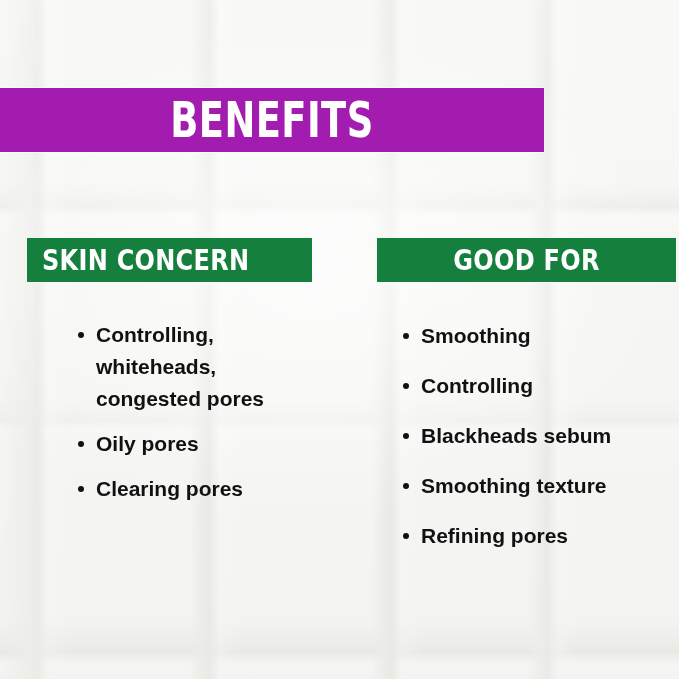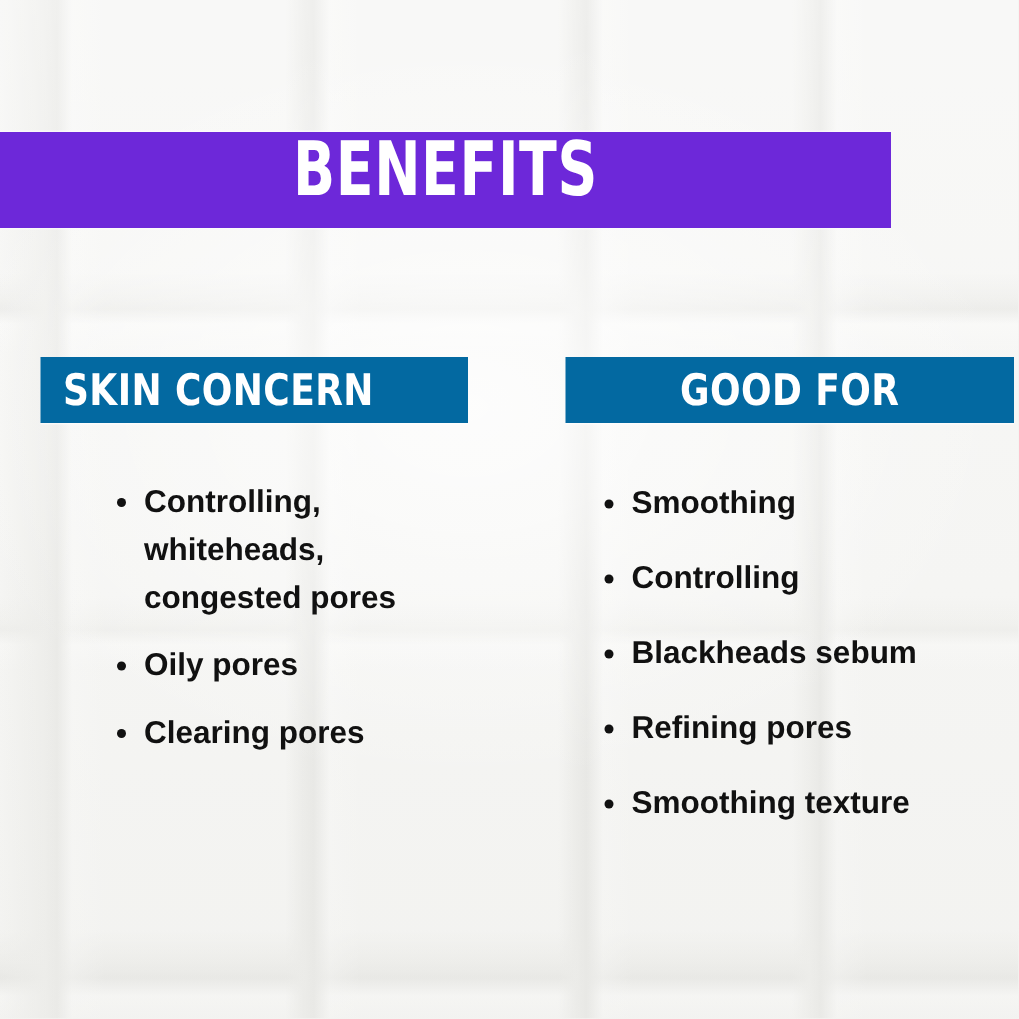--- a/index.html
+++ b/index.html
@@ -79,24 +79,25 @@
       radial-gradient(ellipse 520px 360px at 46% 40%, rgba(255,255,255,0.75), rgba(255,255,255,0) 70%),
       linear-gradient(to bottom, rgba(255,255,255,0.35), rgba(246,246,244,0.15) 55%, rgba(238,238,235,0.35));
     pointer-events: none;
   }
 
   
   .banner {
     position: absolute;
     left: 0;
     top: 88px;
-    width: 594px;
+    width: 544px;
     height: 64px;
-    background: #6d28d9;
+    background: #a21caf;
     display: flex;
+    align-items: center;
     justify-content: center;
     box-shadow: 0 1px 0 rgba(255,255,255,0.55), 0 -1px 0 rgba(255,255,255,0.5);
   }
   .banner-title {
     color: #ffffff;
     font-family: "DejaVu Sans Condensed", "Liberation Sans Narrow", "Liberation Sans", sans-serif;
     font-weight: 700;
     font-size: 50px;
     line-height: 1;
     letter-spacing: 0.5px;
@@ -113,21 +114,21 @@
     width: 679px;
   }
   .col {
     position: absolute;
     top: 0;
   }
   .col-left  { left: 27px;  width: 330px; }
   .col-right { left: 377px; width: 285px; }
 
   .section-head {
-    background: #0369a1;
+    background: #15803d;
     color: #ffffff;
     height: 44px;
     display: flex;
     align-items: center;
     font-family: "DejaVu Sans Condensed", "Liberation Sans Narrow", "Liberation Sans", sans-serif;
     font-weight: 700;
     font-size: 29px;
     letter-spacing: 0.3px;
     box-shadow: 0 1px 0 rgba(255,255,255,0.6);
   }
@@ -215,19 +216,19 @@
     </div>
 
     <div class="col col-right">
       <div class="section-head head-right">
         <span class="head-text">GOOD FOR</span>
       </div>
       <ul class="bullet-list list-right">
         <li>Smoothing</li>
         <li>Controlling</li>
         <li>Blackheads sebum</li>
+        <li>Smoothing texture</li>
         <li>Refining pores</li>
-        <li>Smoothing texture</li>
       </ul>
     </div>
 
   </div>
 </div>
 
 </body></html>

